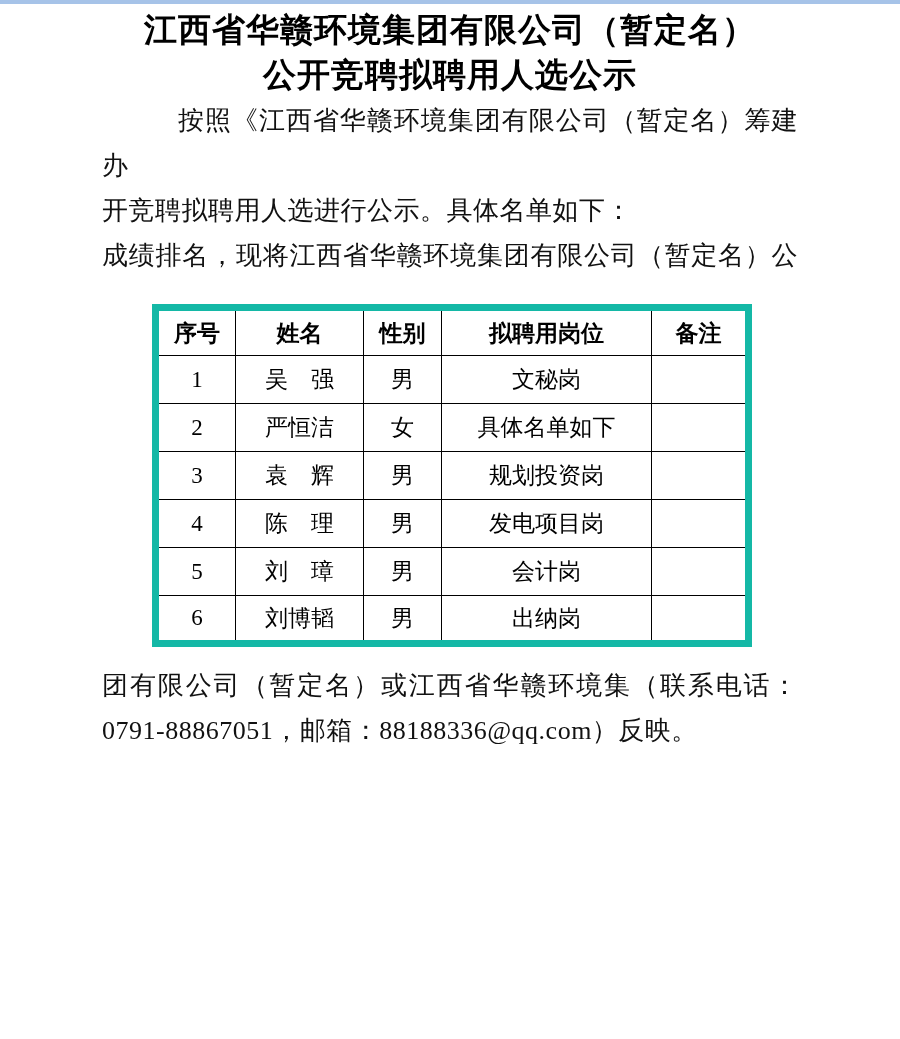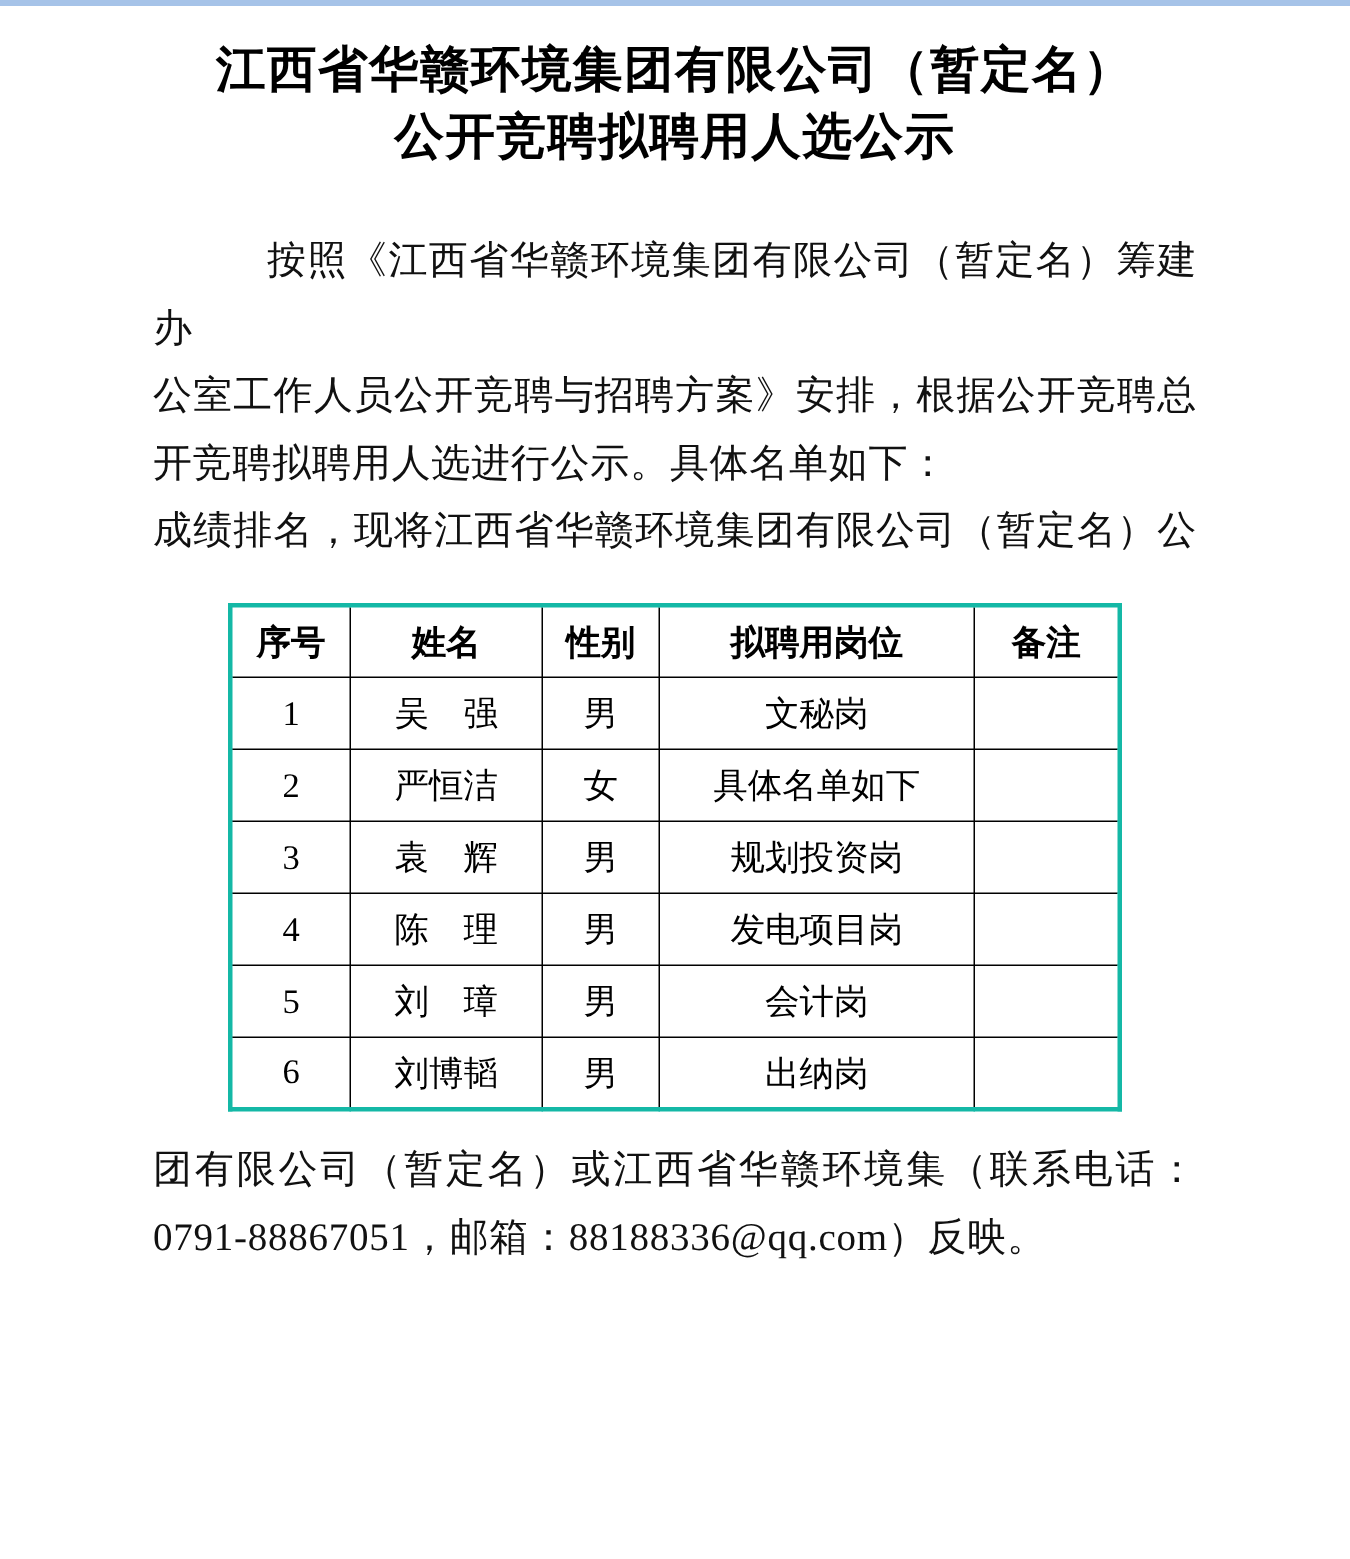--- a/index.html
+++ b/index.html
@@ -13,52 +13,52 @@
   }
   .page { position: relative; width: 900px; height: 1039px; }
 
   .top-line {
     position: absolute; top: 0; left: 0;
     width: 900px; height: 4px;
     background: #a6c3e8;
   }
 
   .doc-title {
-    padding-top: 25px;
+    padding-top: 8px;
     text-align: center;
     font-weight: bold;
     font-size: 33px;
     line-height: 45px;
     letter-spacing: 1px;
     color: #000000;
   }
 
   .body-text { margin-left: 102px; width: 696px; }
 
-  .para { margin-top: 36px; }
+  .para { }
   .line {
     margin: 0;
     font-size: 26px;
     line-height: 45px;
     letter-spacing: 0.5px;
     white-space: nowrap;
   }
   .justify {
     white-space: normal;
     text-align: justify;
     text-align-last: justify;
   }
   .indent { text-indent: 76px; }
 
   .table-wrap { margin: 26px 0 0 152px; }
   table.roster {
     border-collapse: collapse;
     width: 593px;
     table-layout: fixed;
-    border: 3px solid #14b8a6;
+    border: 7px solid #14b8a6;
     margin-top: 26px;
   }
   table.roster th, table.roster td {
     border: 1.5px solid #000;
     height: 48px;
     padding: 0;
     text-align: center;
     vertical-align: middle;
     font-size: 23px;
     color: #000;
@@ -79,21 +79,20 @@
 
   <div class="doc-title">
     <div>江西省华赣环境集团有限公司（暂定名）</div>
     <div>公开竞聘拟聘用人选公示</div>
   </div>
 
   <div class="body-text">
 
     <div class="para">
       <p class="line justify indent">按照《江西省华赣环境集团有限公司（暂定名）筹建办</p>
-      <p class="line justify">公室工作人员公开竞聘与招聘方案》安排，根据公开竞聘总</p>
       <p class="line">开竞聘拟聘用人选进行公示。具体名单如下：</p>
       <p class="line justify">成绩排名，现将江西省华赣环境集团有限公司（暂定名）公</p>
     </div>
 
   </div>
 
   <div class="table-wrap">
     <table class="roster">
       <colgroup>
         <col class="col-no">

